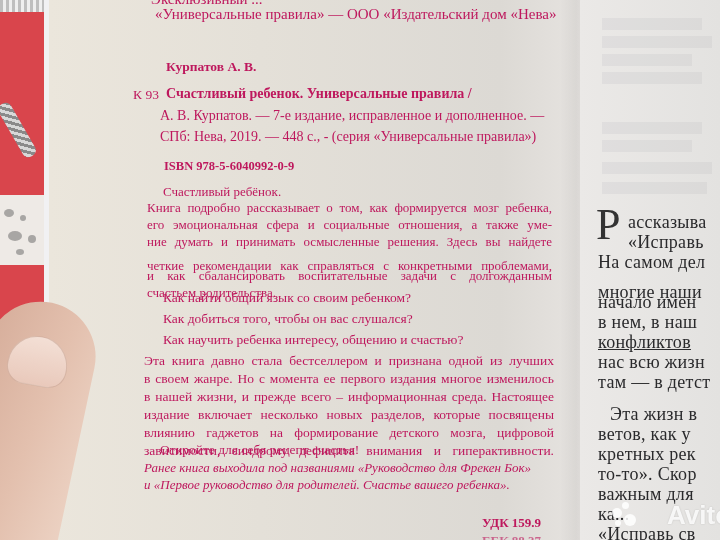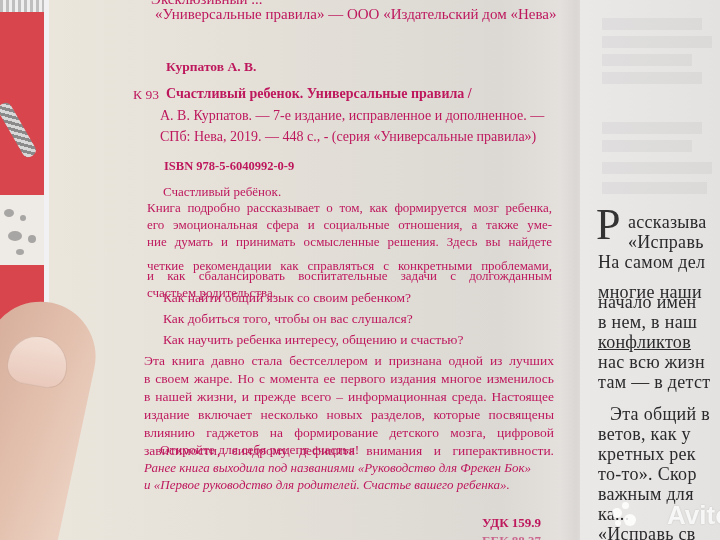--- a/index.html
+++ b/index.html
@@ -174,21 +174,21 @@
   <div class="right-text" style="left:48px;top:212px;">ассказыва</div>
   <div class="right-text" style="left:48px;top:232px;">«Исправь</div>
   <div class="right-text" style="top:252px;">На самом дел</div>
   <div class="right-text" style="top:272px;margin-top:10px;">многие наши</div>
   <div class="right-text" style="top:292px;">начало имен</div>
   <div class="right-text" style="top:312px;">в нем, в наш</div>
   <div class="right-text" style="top:332px;text-decoration:underline;">конфликтов</div>
   <div class="right-text" style="top:352px;">нас всю жизн</div>
   <div class="right-text" style="top:372px;">там — в детст</div>
 
-  <div class="right-text" style="left:30px;top:404px;">Эта общий в</div>
+  <div class="right-text" style="left:30px;top:404px;">Эта жизн в</div>
   <div class="right-text" style="top:424px;">ветов, как у</div>
   <div class="right-text" style="top:444px;">кретных рек</div>
   <div class="right-text" style="top:464px;">то-то». Скор</div>
   <div class="right-text" style="top:484px;">важным для</div>
   <div class="right-text" style="top:504px;">ка...</div>
   <div class="right-text" style="top:524px;">«Исправь св</div>
 </div>
 
 <div class="thumb"></div>
 <div class="nail"></div>

